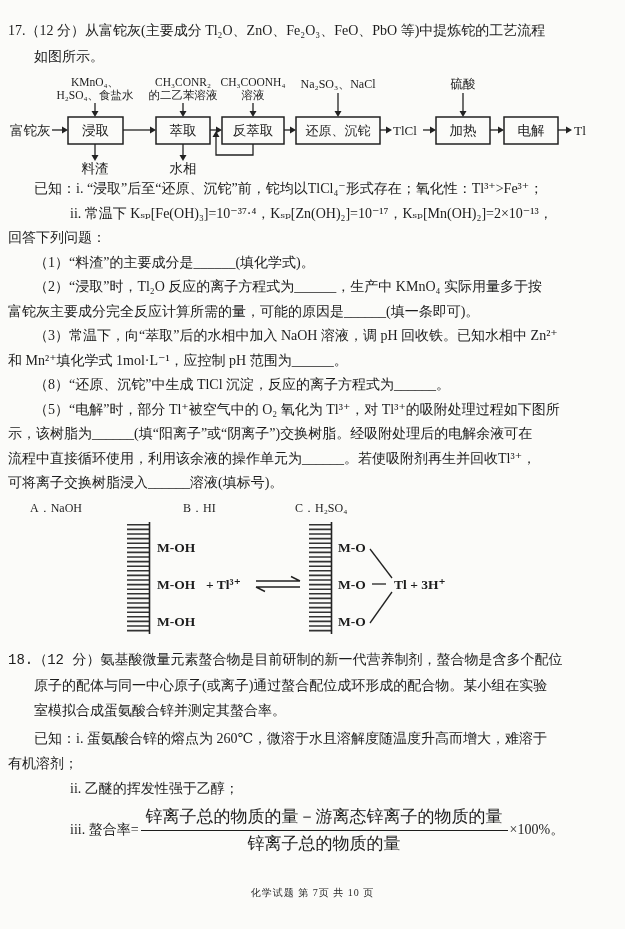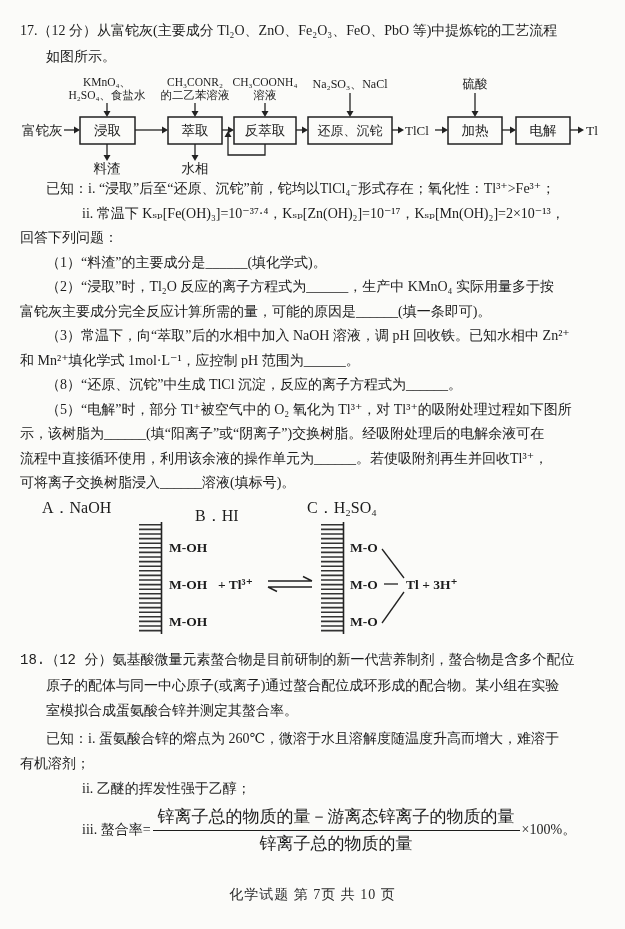--- a/index.html
+++ b/index.html
@@ -4,40 +4,40 @@
 <style>
   html,body{margin:0;padding:0;}
   body{
     width:625px;height:929px;
     background:#fbfbf9;
     font-family:"Liberation Serif","DejaVu Serif","DejaVu Sans",serif;
     color:#1c1c1c;
     position:relative;
     overflow:hidden;
   }
-  .page{padding:18px 8px 0 20px;}
+  .page{padding:18px 8px 0 8px;}
   .line{line-height:25px;font-size:14px;white-space:nowrap;}
   .intro{line-height:26px;}
   .ind1{padding-left:26px;}
   .ind2{padding-left:62px;}
   .qline{line-height:24.5px;}
   .flow-svg{display:block;margin:2px 0 0 0;}
   .resin-svg{display:block;margin:2px 0 0 116px;}
   svg text{font-family:"Liberation Serif","DejaVu Serif","DejaVu Sans",serif;fill:#1c1c1c;}
-  .options{position:relative;height:24px;line-height:24px;font-size:16px;}
+  .options{position:relative;height:24px;line-height:24px;font-size:12px;}
   .opt-a{position:absolute;left:22px;}
-  .opt-b{position:absolute;left:175px;margin-top:8px;}
+  .opt-b{position:absolute;left:175px;}
   .opt-c{position:absolute;left:287px;}
   .iii-line{display:flex;align-items:center;padding-left:62px;margin-top:4px;font-size:14px;line-height:22px;}
   .frac{display:inline-flex;flex-direction:column;text-align:center;font-size:17px;margin:0 2px;}
   .frac .num{border-bottom:1.4px solid #1c1c1c;padding:1px 5px 2px 5px;}
   .frac .den{padding:2px 5px 0 5px;}
   .footer{
     position:absolute;top:886px;left:0;width:100%;
-    text-align:center;font-size:14px;color:#2a2a2a;letter-spacing:1px;
+    text-align:center;font-size:10px;color:#2a2a2a;letter-spacing:1px;
   }
 </style>
 </head>
 <body>
 
 <div class="page">
 
   <div class="line intro">17.（12 分）从富铊灰(主要成分 Tl₂O、ZnO、Fe₂O₃、FeO、PbO 等)中提炼铊的工艺流程</div>
   <div class="line intro ind1">如图所示。</div>
 

